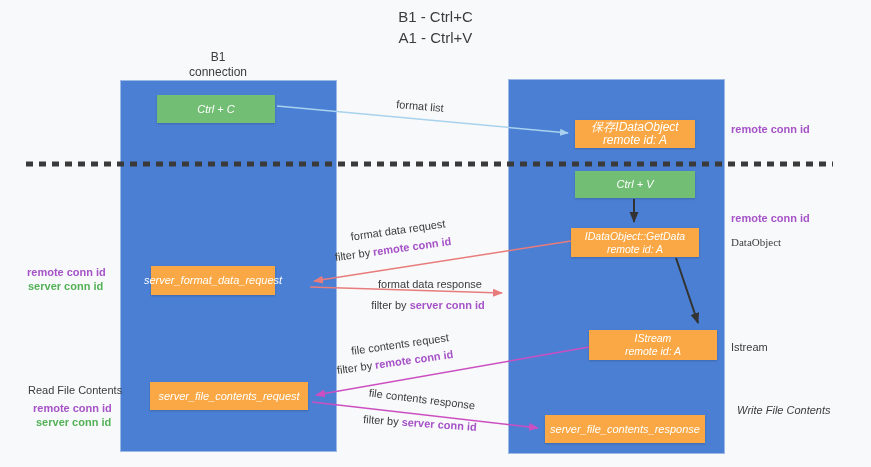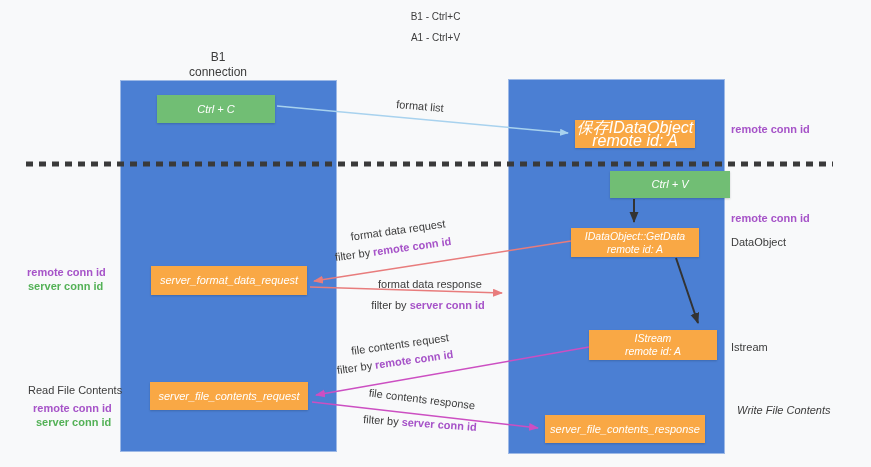--- a/index.html
+++ b/index.html
@@ -3,21 +3,21 @@
 <meta charset="utf-8">
 <style>
   html,body{margin:0;padding:0;}
   .canvas{
     position:relative; width:871px; height:467px;
     background:#f8f9fa; overflow:hidden;
     font-family:"Liberation Sans",sans-serif; color:#3c3c3c;
   }
   .title{
     position:absolute; left:0; top:6px; width:871px;
-    text-align:center; font-size:10px; line-height:21px; color:#3c3c3c;
+    text-align:center; font-size:15px; line-height:21px; color:#3c3c3c;
   }
   .col-header{
     position:absolute; width:160px; text-align:center;
     font-size:12px; line-height:15px; color:#3c3c3c;
   }
   .col{
     position:absolute; background:#4B7FD3; border:1px solid #9db9e6;
     box-sizing:border-box;
   }
   .box{
@@ -87,35 +87,35 @@
 
     <line x1="589" y1="347" x2="316" y2="395" stroke="#CC4FC2" stroke-width="1.5" marker-end="url(#mh-mag)"></line>
 
     <line x1="312" y1="402" x2="538" y2="428" stroke="#CC4FC2" stroke-width="1.5" marker-end="url(#mh-mag)"></line>
   </svg>
 
   <div class="box green" style="left:157px; top:95px; width:118px; height:28px;">
     <div>Ctrl + C</div>
   </div>
 
-  <div class="box orange" style="left:575px; top:120px; width:120px; height:28px; font-size:16px;">
+  <div class="box orange" style="left:575px; top:120px; width:120px; height:28px; font-size:12px;">
     <div>保存IDataObject</div>
     <div>remote id: A</div>
   </div>
 
-  <div class="box green" style="left:575px; top:171px; width:120px; height:27px;margin-left:35px;">
+  <div class="box green" style="left:575px; top:171px; width:120px; height:27px;">
     <div>Ctrl + V</div>
   </div>
 
   <div class="box orange" style="left:571px; top:228px; width:128px; height:29px; font-size:10.5px;">
     <div>IDataObject::GetData</div>
     <div>remote id: A</div>
   </div>
 
-  <div class="box orange" style="left:151px; top:266px; width:156px; height:29px;">
+  <div class="box orange" style="left:151px; top:266px; width:124px; height:29px;">
     <div>server_format_data_request</div>
   </div>
 
 
   <div class="box orange" style="left:589px; top:330px; width:128px; height:30px; font-size:10.5px;">
     <div>IStream</div>
     <div>remote id: A</div>
   </div>
 
   <div class="box orange" style="left:150px; top:382px; width:158px; height:28px;">
@@ -143,21 +143,21 @@
     <span class="fb">filter by</span><span class="purple">remote conn id</span>
   </div>
 
   <div class="flow-label" style="left:422px; top:399px; transform:translate(-50%,-50%) rotate(7deg);">file contents response</div>
   <div class="flow-label" style="left:420px; top:423px; transform:translate(-50%,-50%) rotate(4deg);">
     <span class="fb">filter by</span><span class="purple">server conn id</span>
   </div>
 
   <div class="side-label purple" style="left:731px; top:123px;">remote conn id</div>
   <div class="side-label purple" style="left:731px; top:212px;">remote conn id</div>
-  <div class="side-label" style="left:731px; top:236px;">DataObject</div>
+  <div class="side-label" style="left:731px; top:236px;font-family:Liberation Serif, serif;">DataObject</div>
   <div class="side-label" style="left:731px; top:341px;">Istream</div>
   <div class="side-label" style="left:737px; top:404px;font-style:italic;">Write File Contents</div>
 
   <div class="side-label purple" style="left:27px; top:266px;">remote conn id</div>
   <div class="side-label greentxt" style="left:28px; top:280px;">server conn id</div>
   <div class="side-label" style="left:28px; top:384px;">Read File Contents</div>
   <div class="side-label purple" style="left:33px; top:402px;">remote conn id</div>
   <div class="side-label greentxt" style="left:36px; top:416px;">server conn id</div>
 
 </div>

